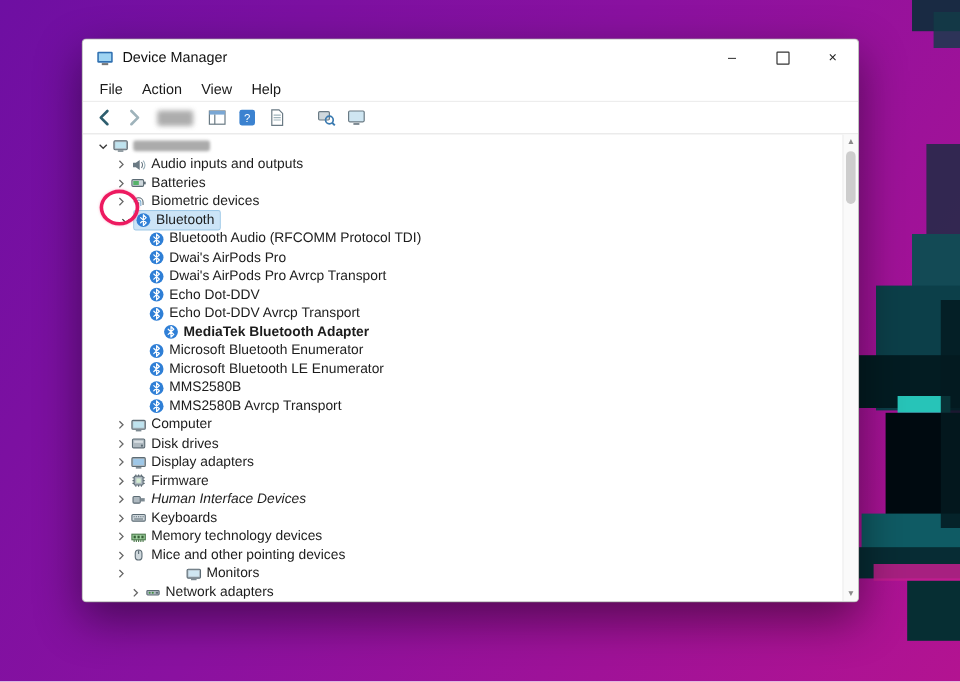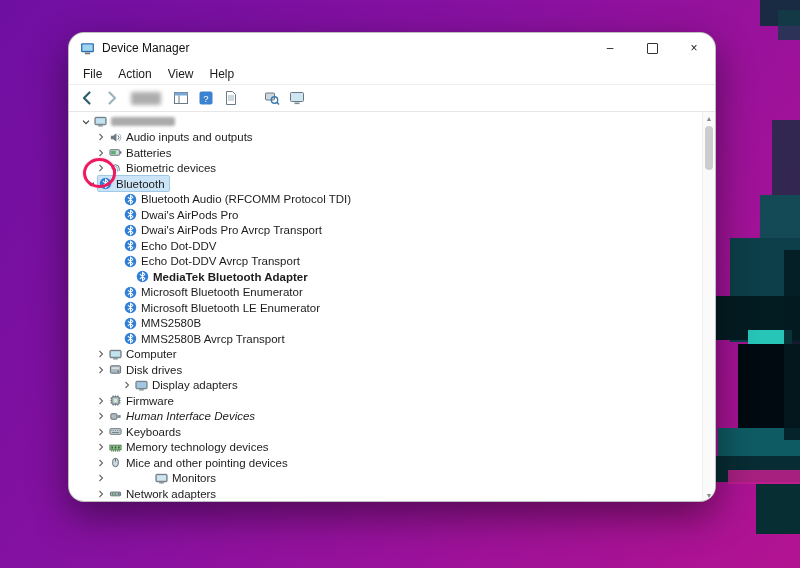--- a/index.html
+++ b/index.html
@@ -3,21 +3,21 @@
 <meta charset="utf-8">
 <style>
   html,body{margin:0;padding:0;}
   body{width:800px;height:568px;overflow:hidden;font-family:"Liberation Sans","DejaVu Sans",sans-serif;}
   .desktop{position:relative;width:800px;height:568px;overflow:hidden;
     background:linear-gradient(125deg,#6e0fa2 0%,#8a11a0 45%,#b31391 100%);}
   .desktop-art{position:absolute;right:0;top:0;width:140px;height:568px;pointer-events:none;}
 
   
   .win{position:absolute;left:68px;top:32px;width:646px;height:468px;background:#ffffff;
-    border-radius:16px;border:1px solid rgba(0,0,0,.25);
+    border-radius:4px;border:1px solid rgba(0,0,0,.25);
     box-shadow:0 14px 38px rgba(0,0,0,.45);display:flex;flex-direction:column;overflow:hidden;}
   .titlebar{height:30px;display:flex;align-items:center;flex:0 0 auto;}
   .title-icon{width:15px;height:15px;margin:0 7px 0 11px;display:inline-flex;}
   .title-icon svg{width:15px;height:15px;}
   .title-text{font-size:12px;color:#111;}
   .win-controls{margin-left:auto;display:flex;height:100%;}
   .ctrl{width:42px;height:100%;display:flex;align-items:center;justify-content:center;
     font-size:12px;color:#222;cursor:default;}
   .ctrl .maxbox{width:9px;height:9px;border:1px solid #333;border-radius:1px;display:block;}
   .menubar{height:21px;display:flex;align-items:center;padding-left:6px;flex:0 0 auto;}
@@ -212,21 +212,21 @@
               <span class="tree-icon">
                 <svg viewBox="0 0 14 14">
                   <path d="M3 7 a4 4 0 0 1 8 0 v2.5" fill="none" stroke="#5c6b74"></path>
                   <path d="M5 7 a2 2 0 0 1 4 0 v3.5" fill="none" stroke="#7ab0d4"></path>
                   <path d="M7 7 v4.5" stroke="#5c6b74" fill="none"></path>
                 </svg>
               </span>
               <span class="tree-label">Biometric devices</span>
             </span>
           </div>
-          <div class="tree-row" style="padding-left: 15px;">
+          <div class="tree-row" style="padding-left: 29px;">
             <span class="chevron">
               <svg viewBox="0 0 8 8" width="8" height="8">
                 <path d="M1 2.6 L4 5.6 L7 2.6" fill="none" stroke="#3c3c3c" stroke-width="1.1"></path>
               </svg>
             </span>
             <span class="row-content sel">
               <span class="tree-icon">
                 <svg viewBox="0 0 14 14">
                   <circle cx="7" cy="7" r="6.2" fill="#2f7fd6"></circle>
                   <path d="M7 2.3 V11.7 M7 2.3 L9.5 4.7 L4.5 9.3 M7 11.7 L9.5 9.3 L4.5 4.7" fill="none" stroke="#fff" stroke-width="1.1" stroke-linejoin="round" stroke-linecap="round"></path>
@@ -382,21 +382,21 @@
               <span class="tree-icon">
                 <svg viewBox="0 0 14 14">
                   <rect x="1.5" y="3" width="11" height="8" rx="1" fill="#aeb9c0" stroke="#5c6b74"></rect>
                   <rect x="3" y="4.5" width="8" height="2" fill="#d7dee2"></rect>
                   <circle cx="10" cy="9" r="1" fill="#5c6b74"></circle>
                 </svg>
               </span>
               <span class="tree-label">Disk drives</span>
             </span>
           </div>
-          <div class="tree-row" style="padding-left: 25px; margin-left: 26px;">
+          <div class="tree-row" style="padding-left: 25px;">
             <span class="chevron">
               <svg viewBox="0 0 8 8" width="8" height="8">
                 <path d="M2.5 1 L5.5 4 L2.5 7" fill="none" stroke="#676767" stroke-width="1.1"></path>
               </svg>
             </span>
             <span class="row-content">
               <span class="tree-icon">
                 <svg viewBox="0 0 14 14">
                   <rect x="1" y="2.5" width="12" height="8" rx="1" fill="#aeb9c0" stroke="#5c6b74"></rect>
                   <rect x="2.2" y="3.7" width="9.6" height="5.4" fill="#9fc8e8"></rect>
@@ -500,21 +500,21 @@
               <span class="tree-icon">
                 <svg viewBox="0 0 14 14">
                   <rect x="1" y="2.5" width="12" height="8" rx="1" fill="#aeb9c0" stroke="#5c6b74"></rect>
                   <rect x="2.2" y="3.7" width="9.6" height="5.4" fill="#cfe6f2"></rect>
                   <rect x="4.5" y="11" width="5" height="1.4" fill="#7d8a92"></rect>
                 </svg>
               </span>
               <span class="tree-label">Monitors</span>
             </span>
           </div>
-          <div class="tree-row" style="padding-left: 25px;">
+          <div class="tree-row" style="padding-left: 37px;">
             <span class="chevron">
               <svg viewBox="0 0 8 8" width="8" height="8">
                 <path d="M2.5 1 L5.5 4 L2.5 7" fill="none" stroke="#676767" stroke-width="1.1"></path>
               </svg>
             </span>
             <span class="row-content">
               <span class="tree-icon">
                 <svg viewBox="0 0 14 14">
                   <rect x="1.5" y="5.5" width="11" height="4" rx="0.8" fill="#aeb9c0" stroke="#5c6b74"></rect>
                   <circle cx="4" cy="7.5" r="0.9" fill="#3d8f3d"></circle>

